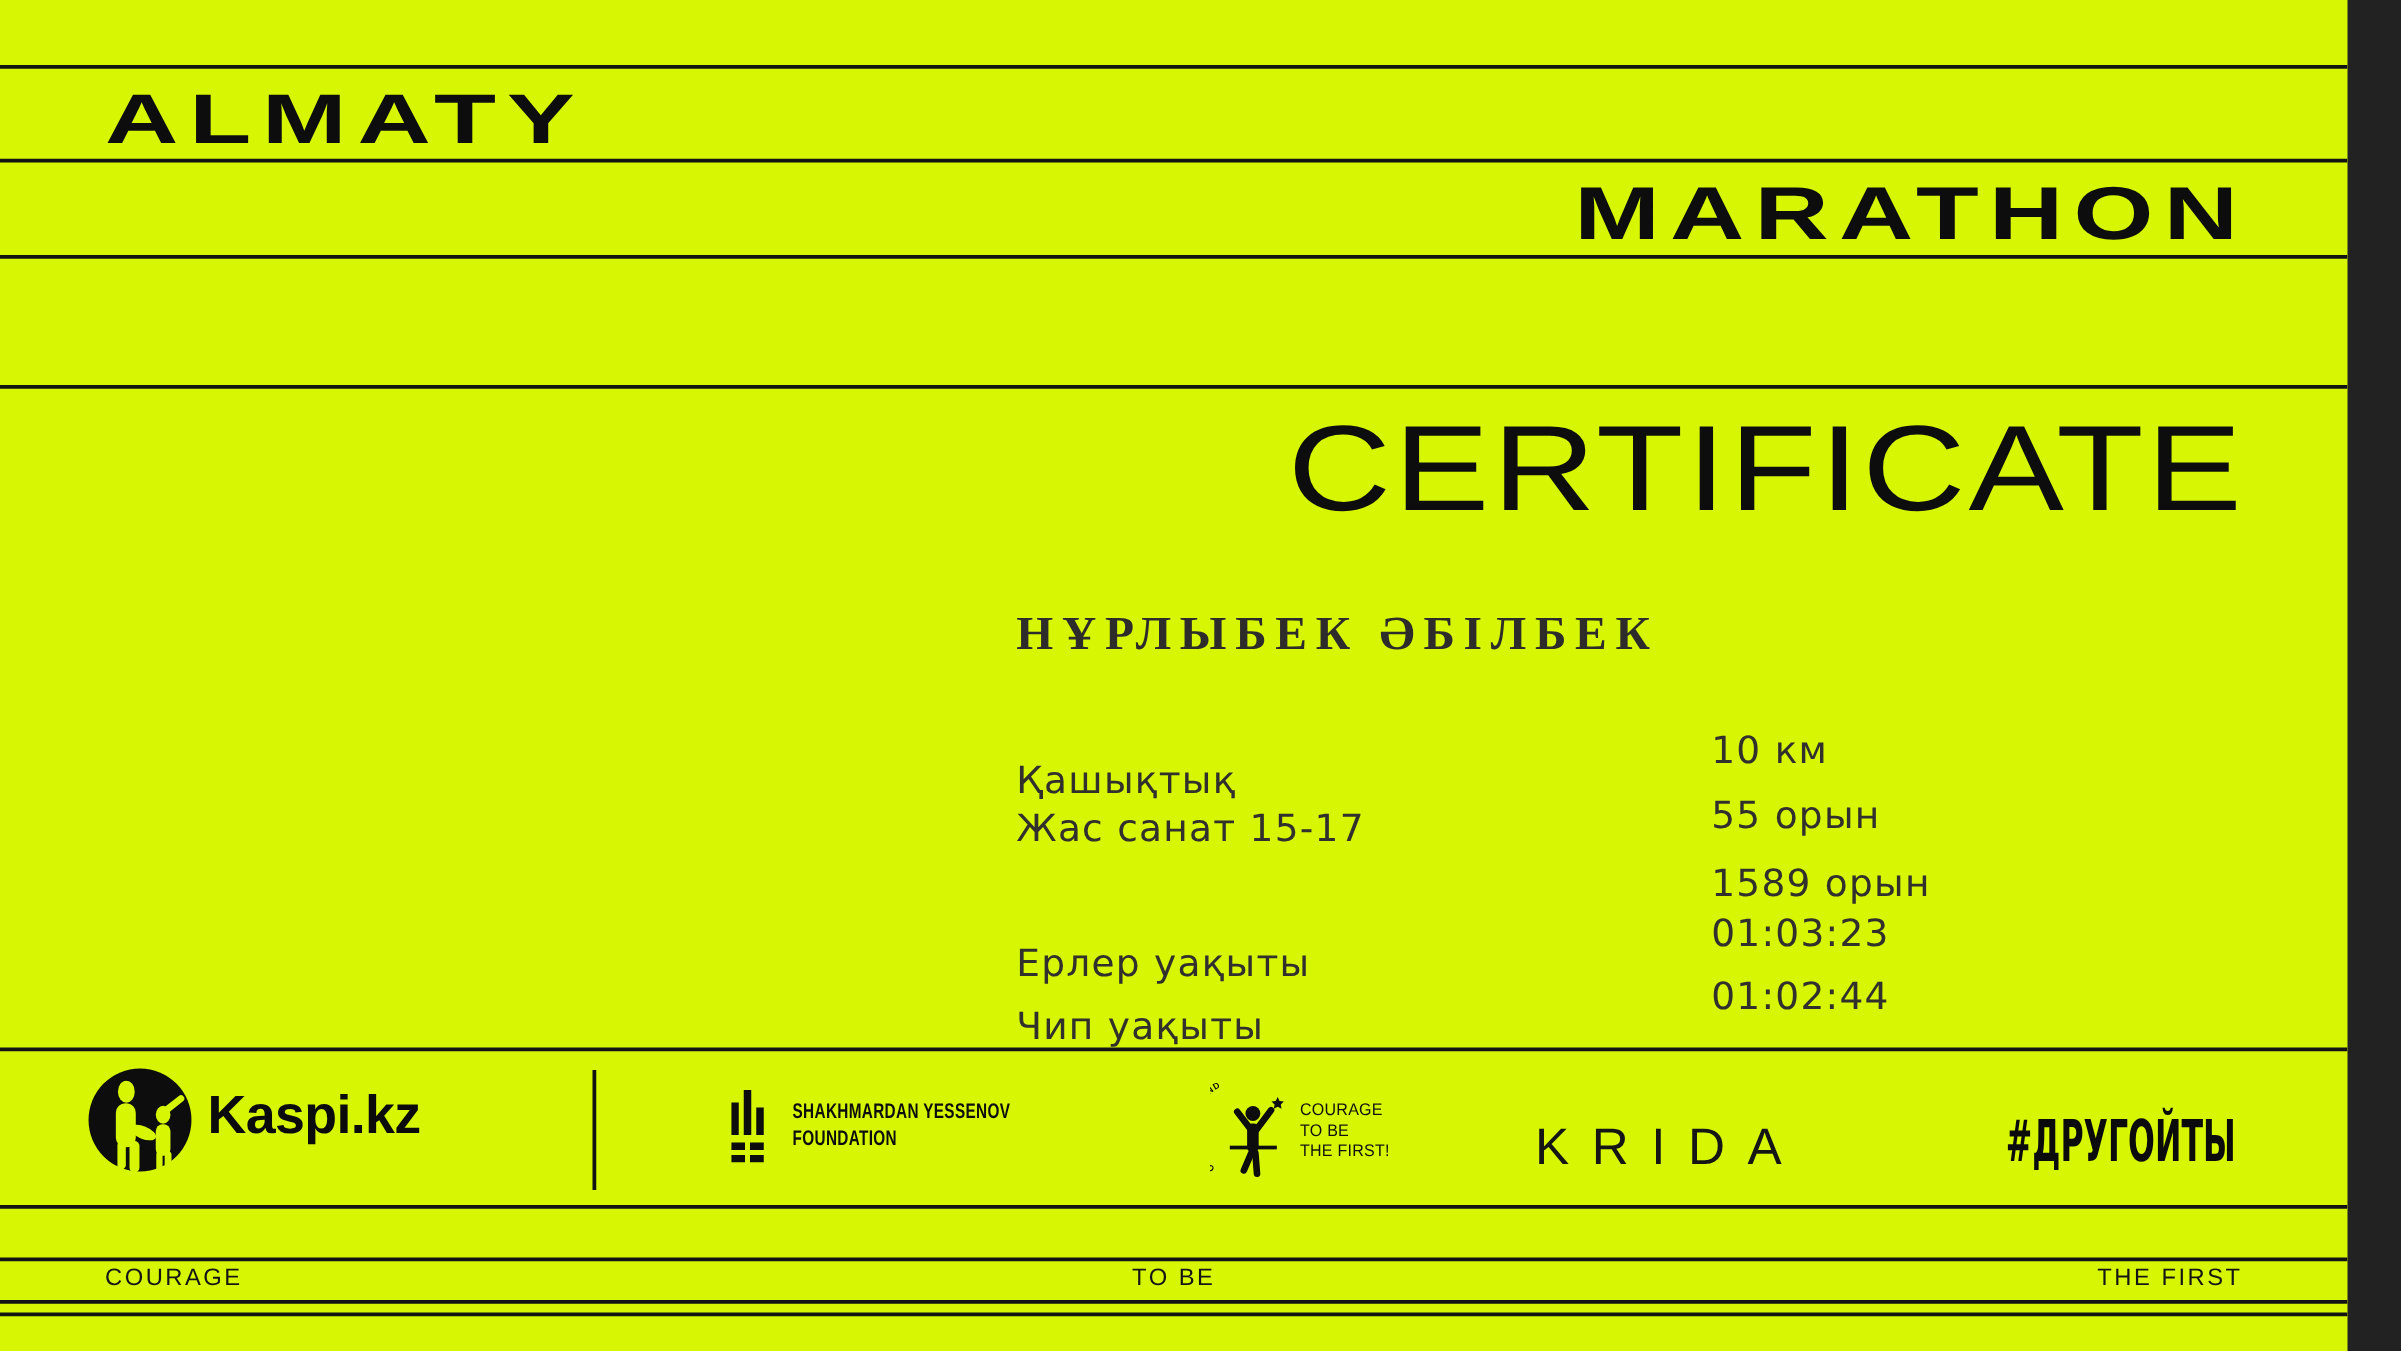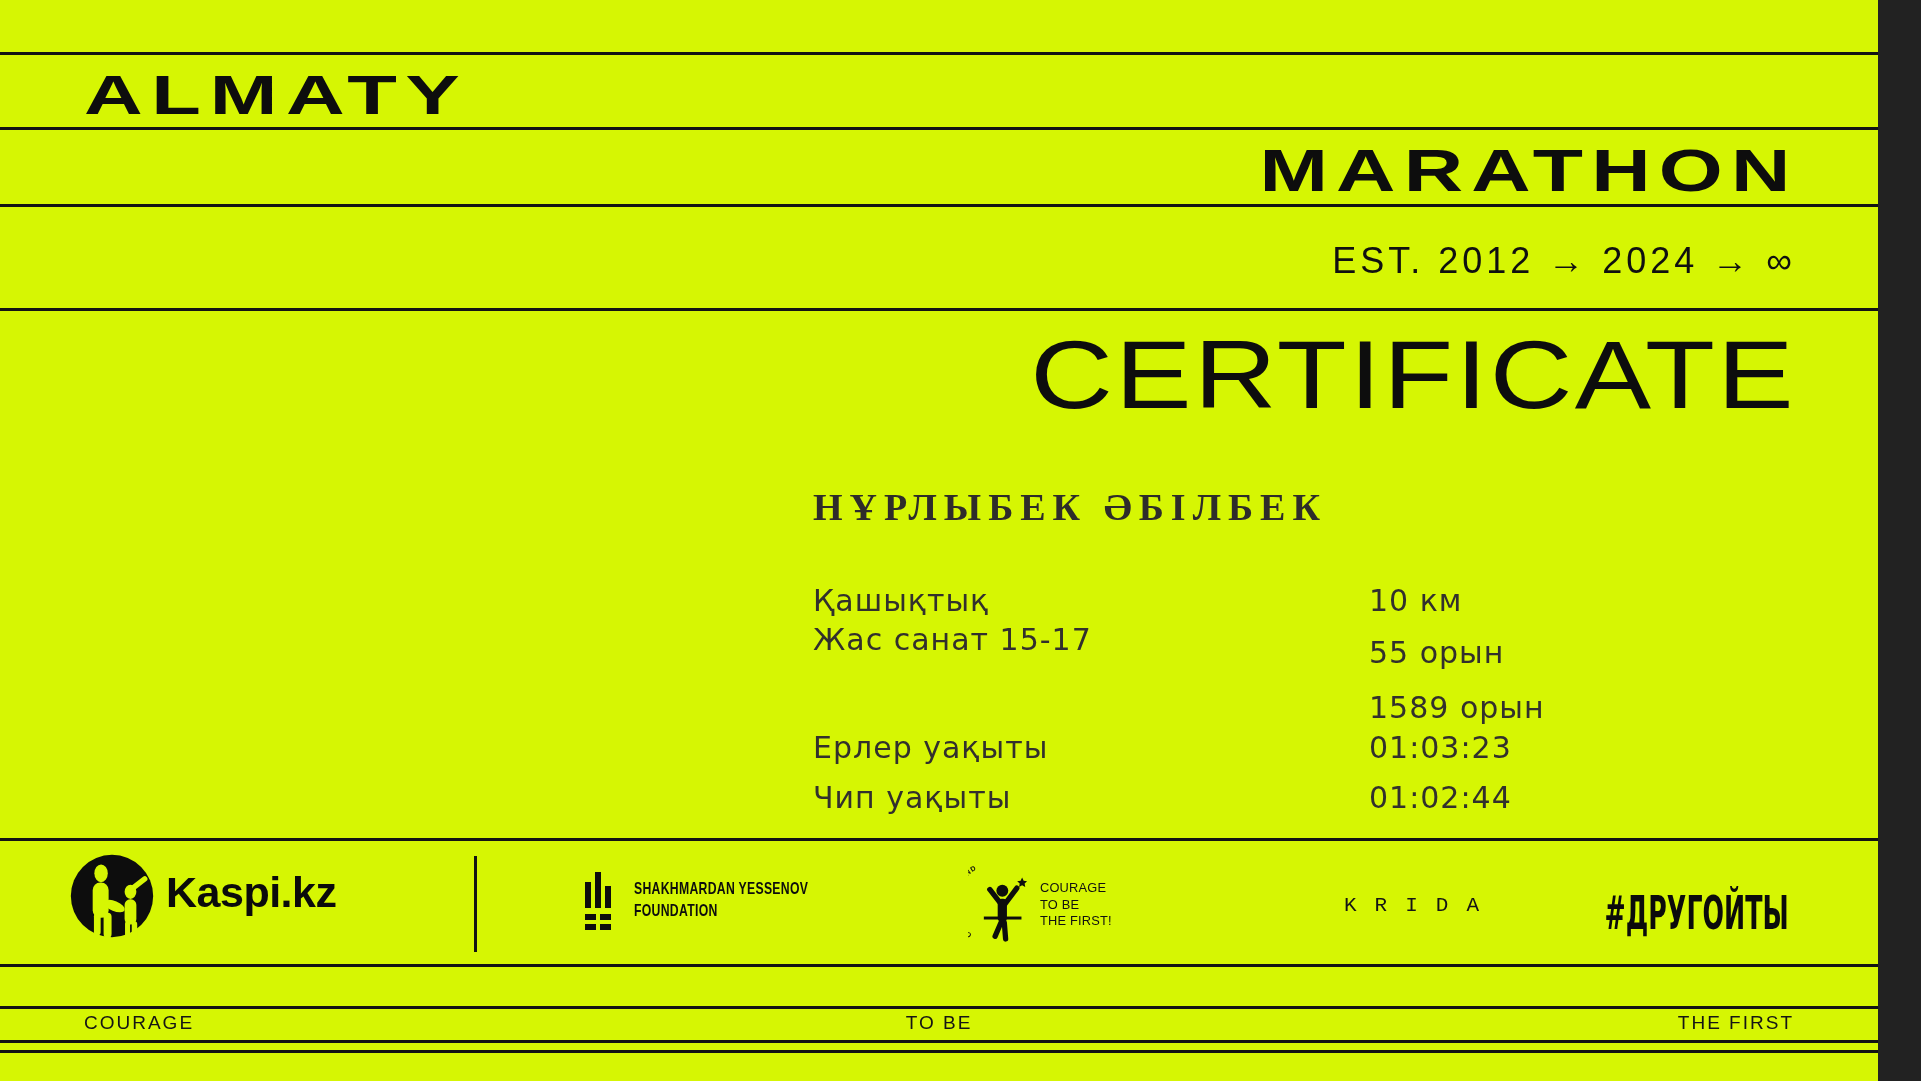--- a/index.html
+++ b/index.html
@@ -39,21 +39,21 @@
     position:absolute;left:813px;top:488px;
     font-family:Liberation Serif, serif;
     font-size:38px;font-weight:700;letter-spacing:7px;color:#2e2c2a;
     white-space:nowrap;line-height:1;
   }
   .field{
     position:absolute;font-family:"DejaVu Sans",sans-serif;
     font-size:30px;font-weight:400;letter-spacing:1px;color:#32302d;
     white-space:nowrap;line-height:1.2;
   }
-  .field.label{left:813px;}
+  .field.label{left:813px;margin-top:24px;}
   .field.value{left:1321px;margin-left:48px;}
 
   
   .kaspi-logo{position:absolute;left:70px;top:854px;width:84px;height:84px;}
   .kaspi-text{
     position:absolute;left:166px;top:868px;
     font-size:43px;font-weight:700;letter-spacing:-0.5px;color:#0b0b0b;white-space:nowrap;
   }
   .footer-divider{position:absolute;left:474px;top:856px;width:3px;height:96px;background:#131313;}
   .yessenov-icon{position:absolute;left:585px;top:870px;width:28px;height:60px;}
@@ -62,22 +62,22 @@
     font-size:17px;font-weight:700;letter-spacing:0.4px;line-height:22px;color:#0d0d0d;
     transform:scaleX(0.72);transform-origin:left top;white-space:nowrap;
   }
   .cf-icon{position:absolute;left:968px;top:856px;width:66px;height:96px;}
   .cf-text{
     position:absolute;left:1040px;top:880px;
     font-size:13.5px;font-weight:400;letter-spacing:0.2px;line-height:16.5px;color:#111;
     transform:scaleX(0.95);transform-origin:left top;white-space:nowrap;
   }
   .krida-text{
-    position:absolute;left:1344px;top:894px;
-    font-size:21px;font-weight:300;letter-spacing:18px;color:#151515;white-space:nowrap;font-family:Liberation Mono, monospace;
+    position:absolute;left:1228px;top:894px;
+    font-size:41px;font-weight:300;letter-spacing:18px;color:#151515;white-space:nowrap;
   }
   .hashtag-text{
     position:absolute;right:89px;top:890px;
     font-family:"DejaVu Sans",sans-serif;
     font-size:46px;font-weight:700;letter-spacing:0px;color:#0b0b0b;
     transform:scaleX(0.55);transform-origin:right top;white-space:nowrap;line-height:1;
   }
 
   
   .tag{
@@ -98,21 +98,20 @@
   <div class="hline" style="top:204px"></div>
   <div class="hline" style="top:308px"></div>
   <div class="hline" style="top:838px"></div>
   <div class="hline" style="top:964px"></div>
   <div class="hline" style="top:1006px"></div>
   <div class="hline thin" style="top:1040px"></div>
   <div class="hline thin" style="top:1050px"></div>
 
   <div class="brand-top">ALMATY</div>
   <div class="brand-bottom">MARATHON</div>
-  <div class="est-line">EST. 2012 → 2024 → ∞</div>
 
   <div class="cert-title">CERTIFICATE</div>
   <div class="recipient">НҰРЛЫБЕК ӘБІЛБЕК</div>
 
   <div class="field label" style="top:583px">Қашықтық</div>
   <div class="field value" style="top:583px">10 км</div>
 
   <div class="field label" style="top:622px">Жас санат 15-17</div>
   <div class="field value" style="top:635px">55 орын</div>
 

